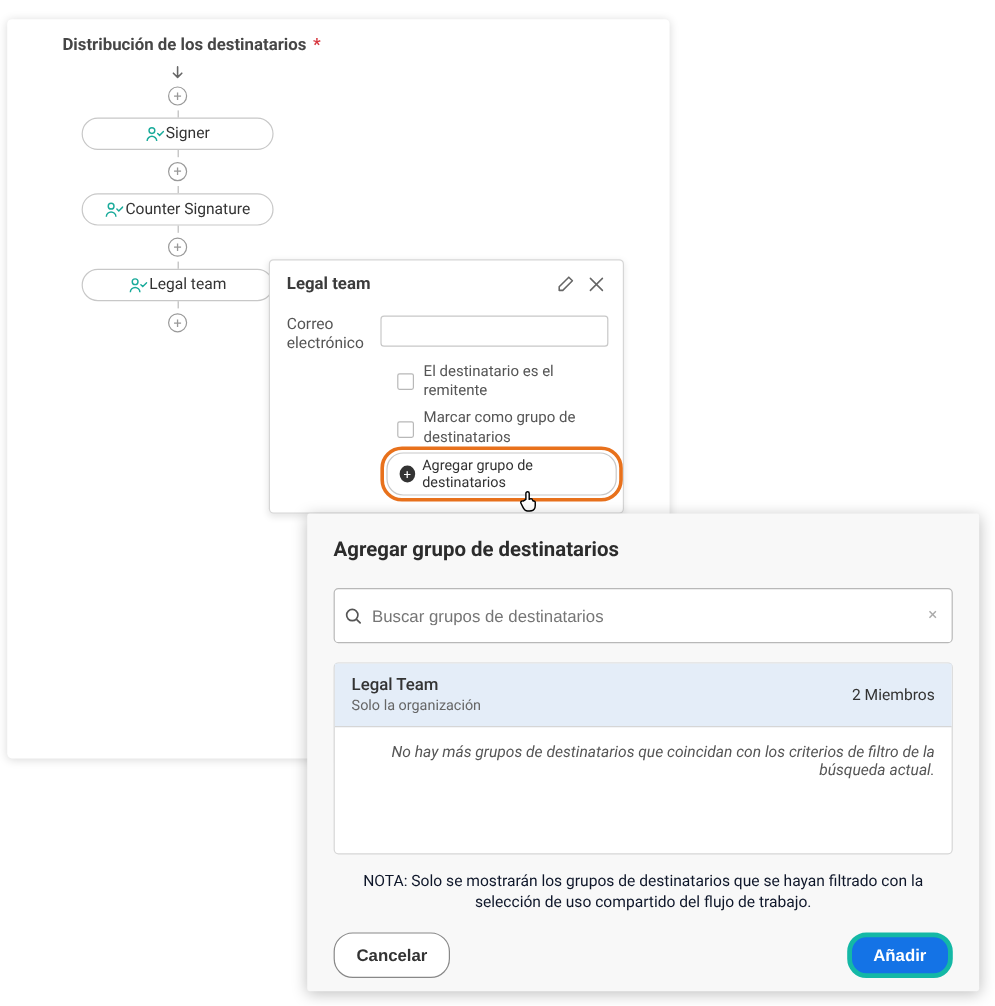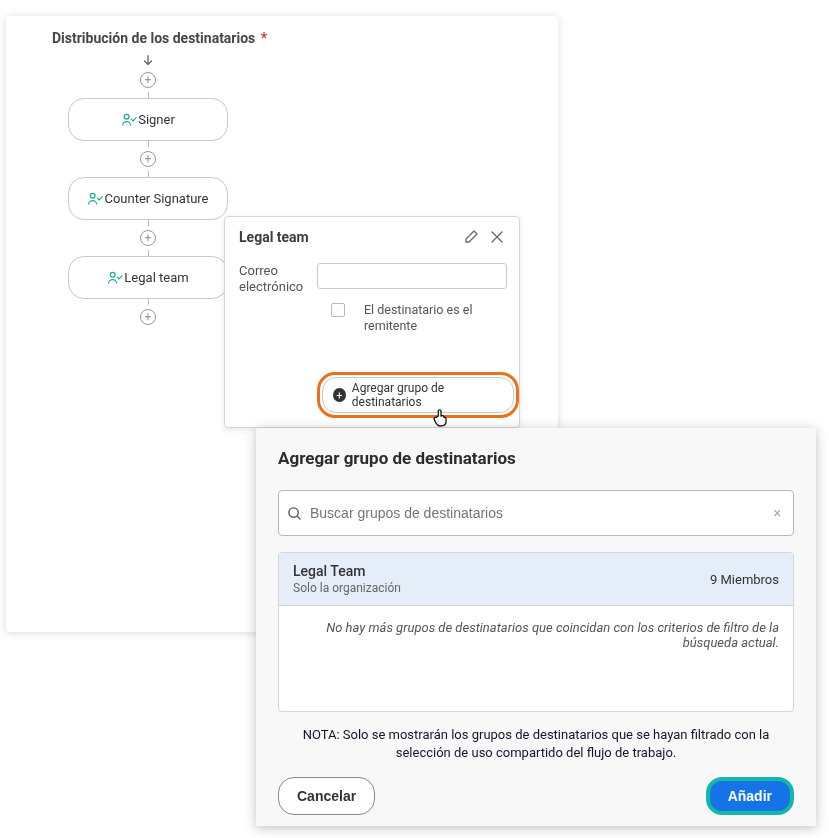--- a/index.html
+++ b/index.html
@@ -36,21 +36,21 @@
     }
     .flow-plus {
       width: 16px; height: 16px; border: 1px solid #999; border-radius: 50%;
       display: flex; align-items: center; justify-content: center;
       color: #999; font-size: 12px; line-height: 1; margin: 4px 0;
       background: #fff;
       cursor: pointer;
     }
     .flow-conn { width: 1px; height: 6px; background: #bbb; }
     .pill {
-      width: 160px; height: 43px;
+      width: 160px; height: 27px;
       border: 1px solid #c8c8c8; border-radius: 16px;
       display: flex; align-items: center; justify-content: center;
       gap: 1px; background: #fff; font-size: 13px;
       cursor: pointer;
     }
     .signer-icon { width: 16px; height: 16px; }
 
     
     .popout {
       position: absolute;
@@ -65,21 +65,21 @@
     .popout-header { display: flex; align-items: center; justify-content: space-between; margin-bottom: 18px; }
     .popout-title { font-size: 14px; font-weight: 700; color: #3c3c3c; }
     .popout-actions { display: flex; gap: 10px; }
     .icon-btn { width: 16px; height: 16px; cursor: pointer; color: #666; }
     .form-row { display: flex; align-items: flex-start; gap: 14px; margin-bottom: 8px; }
     .form-label { font-size: 13px; color: #555; width: 78px; line-height: 1.2; }
     .text-input {
       flex: 1; height: 26px; border: 1px solid #c8c8c8; border-radius: 3px;
       padding: 0 6px; font-size: 13px;
     }
-    .chk-row { display: flex; align-items: flex-start; gap: 19px; margin-left: 92px; margin-bottom: 8px; font-size: 12.5px; color: #555; }
+    .chk-row { display: flex; align-items: center; gap: 8px; margin-left: 92px; margin-bottom: 8px; font-size: 12.5px; color: #555; }
     .chk { width: 14px; height: 14px; border: 1px solid #b8b8b8; border-radius: 2px; background: #fff; flex-shrink: 0; margin-top: 1px; cursor: pointer; }
     .chk-text { line-height: 1.25; }
 
     .add-group-wrap {
       position: absolute;
       bottom: 9px; left: 92px;
       border: 3px solid #e8711c;
       border-radius: 18px;
       padding: 2px;
     }
@@ -218,20 +218,24 @@
 
   <div class="form-row">
     <div class="form-label">Correo electrónico</div>
     <input class="text-input" type="text" value="" style="">
   </div>
 
   <div class="chk-row">
     <div class="chk"></div>
     <div class="chk-text">El destinatario es el remitente</div>
   </div>
+  <div class="chk-row">
+    <div class="chk"></div>
+    <div class="chk-text">Marcar como grupo de destinatarios</div>
+  </div>
 
   <div class="add-group-wrap">
     <div class="add-group-btn">
       <div class="plus-circle">+</div>
       <span>Agregar grupo de destinatarios</span>
     </div>
     <svg class="cursor-hand" viewBox="0 0 24 24">
       <path d="M9 10V4.5a1.5 1.5 0 013 0V10l1-.5a1.5 1.5 0 012 1l.5 1a1.5 1.5 0 012 1v3c0 3-2 5-5 5h-2c-2 0-3-1-4-3l-2-4a1.5 1.5 0 012-2z" fill="#fff" stroke="#000" stroke-width="1.3" stroke-linejoin="round"></path>
     </svg>
   </div>
@@ -248,21 +252,21 @@
     <input class="search-input" type="text" placeholder="Buscar grupos de destinatarios" style="">
     <div class="clear-x">×</div>
   </div>
 
   <div class="result-list">
     <div class="result-item">
       <div>
         <div class="result-name">Legal Team</div>
         <div class="result-sub">Solo la organización</div>
       </div>
-      <div class="result-members">9 Miembros</div>
+      <div class="result-members">2 Miembros</div>
     </div>
     <div class="no-more">No hay más grupos de destinatarios que coincidan con los criterios de filtro de la búsqueda actual.</div>
   </div>
 
   <div class="note">NOTA: Solo se mostrarán los grupos de destinatarios que se hayan filtrado con la selección de uso compartido del flujo de trabajo.</div>
 
   <div class="modal-footer">
     <button class="btn btn-secondary">Cancelar</button>
     <button class="btn btn-primary">Añadir</button>
   </div>

